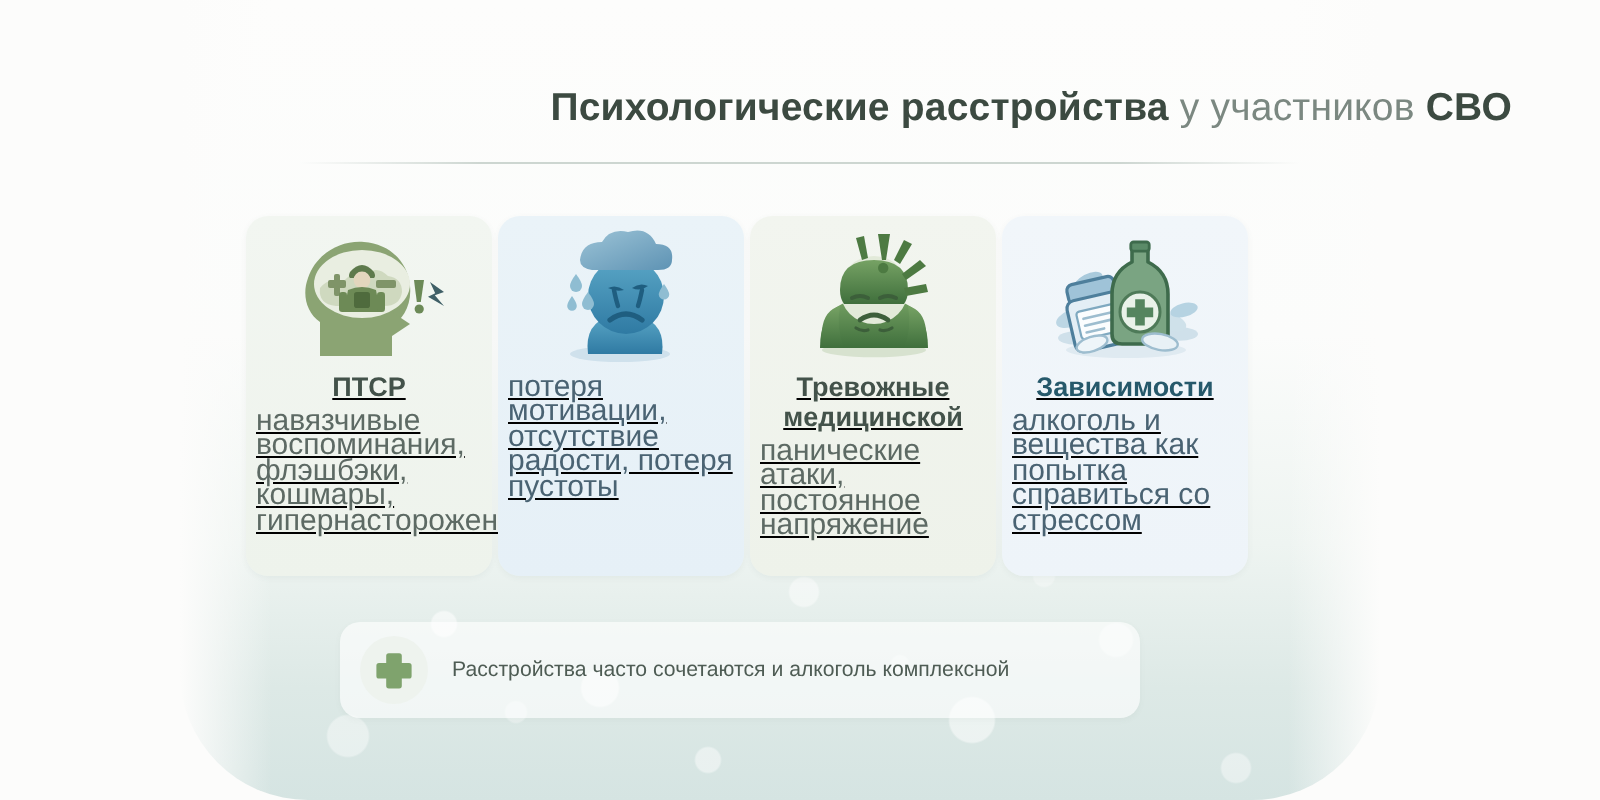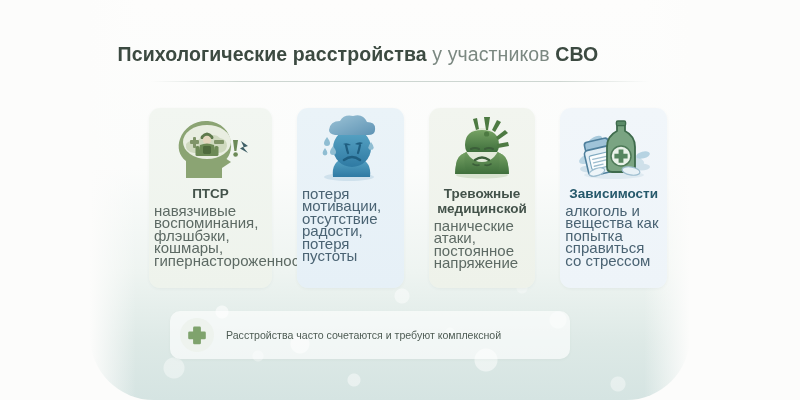--- a/index.html
+++ b/index.html
@@ -51,47 +51,49 @@
   }
   .panel-fade-l { left: 90px;  background: linear-gradient(90deg, #fcfcfb 0%, rgba(252,252,251,0) 100%); }
   .panel-fade-r { left: 644px; background: linear-gradient(270deg, #fcfcfb 0%, rgba(252,252,251,0) 100%); }
 
   
   .title {
     position: absolute;
     left: 0;
     top: 43px;
     width: 716px;
-    text-align: center;
+    text-align: right;
     font-size: 19.5px;
     letter-spacing: .1px;
     color: #5d6a62;
     white-space: nowrap;
+    padding-left: 40px;
   }
   .title .b { font-weight: bold; color: #3c4a41; }
   .title .n { font-weight: normal; color: #7b8881; }
 
   .divider {
     position: absolute;
     left: 150px;
     top: 81px;
     width: 500px;
     height: 1px;
     background: linear-gradient(90deg, rgba(190,200,194,0) 0%, #cdd6d1 18%, #cdd6d1 82%, rgba(190,200,194,0) 100%);
   }
 
   
   .cards {
     position: absolute;
-    left: 149px;
+    left: 123px;
     top: 108px;
     width: 518px;
     height: 180px;
     display: flex;
-    gap: 25px;
+    gap: 3px;
+    text-decoration: underline;
   }
   .card {
     width: 123px;
     border-radius: 11px;
     position: relative;
     padding: 0;
     box-sizing: border-box;
     box-shadow: 0 1px 3px rgba(90,110,100,.06);
   }
   .card.green  { background: linear-gradient(180deg,#f2f6f1 0%, #eef3ec 100%); }
@@ -294,17 +296,17 @@
     </div>
   </div>
 
   <div class="note">
     <div class="note-badge">
       <svg width="20" height="20" viewBox="0 0 20 20" aria-hidden="true">
         <path d="M7.4 1.6 h5.2 a1.3 1.3 0 0 1 1.3 1.3 v3.6 h3.6 a1.3 1.3 0 0 1 1.3 1.3 v5.2 a1.3 1.3 0 0 1 -1.3 1.3 h-3.6 v3.6 a1.3 1.3 0 0 1 -1.3 1.3 h-5.2 a1.3 1.3 0 0 1 -1.3 -1.3 v-3.6 h-3.6 a1.3 1.3 0 0 1 -1.3 -1.3 v-5.2 a1.3 1.3 0 0 1 1.3 -1.3 h3.6 v-3.6 a1.3 1.3 0 0 1 1.3 -1.3 z" fill="#7fa36d"></path>
       </svg>
     </div>
     <div class="note-text">
-      <span>Расстройства часто сочетаются и требуют комплексной</span>
+      <span>Расстройства часто сочетаются и алкоголь комплексной</span>
     </div>
   </div>
 
 </div>
 
 </body></html>

